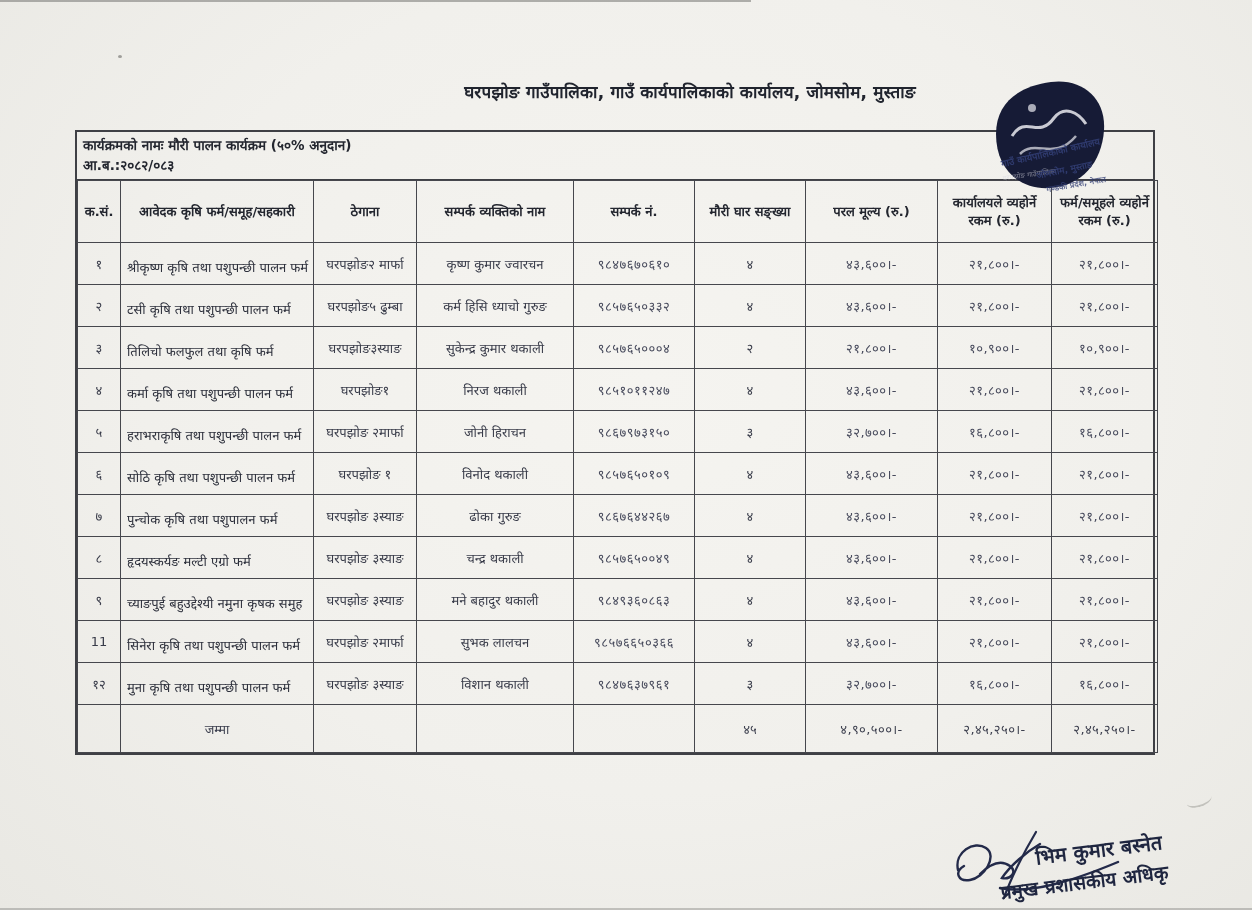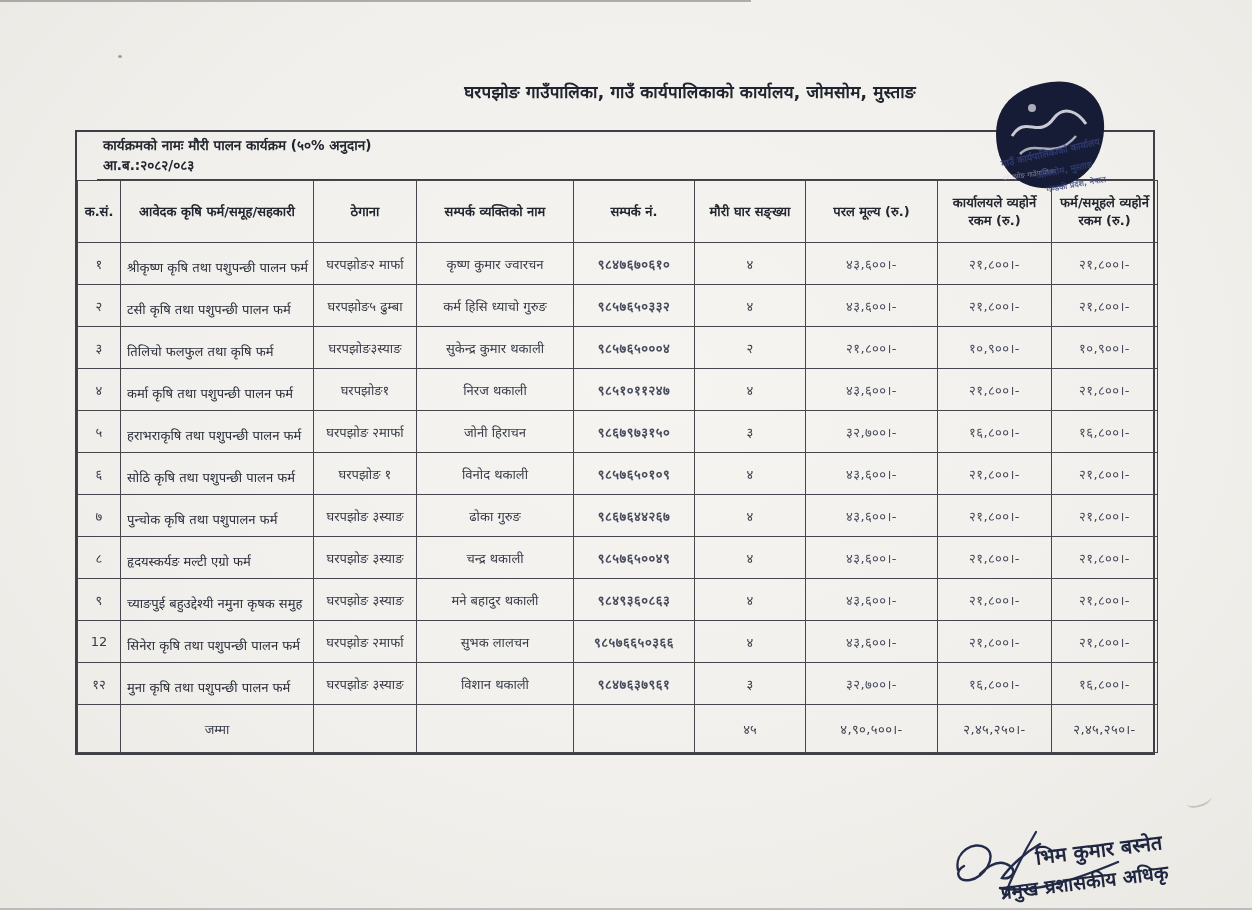--- a/index.html
+++ b/index.html
@@ -18,34 +18,34 @@
   .doc-title {
     position:absolute; top:80px; left:150px; width:1080px;
     text-align:center; font-size:17px; font-weight:bold; color:#20242e;
     letter-spacing:.2px;
   }
 
   .table-box {
     position:absolute; left:75px; top:130px; width:1080px;
     border:2px solid #3f4045; background:transparent;
   }
-  .info-box { border-bottom:1.5px solid #3f4045; padding:3px 4px 4px 6px;margin-left:20px; }
+  .info-box { border-bottom:1.5px solid #3f4045; padding:3px 4px 4px 6px; }
   .info-line { font-size:13.5px; font-weight:bold; color:#23262f; line-height:20px; }
 
   table { border-collapse:collapse; table-layout:fixed; width:100%; }
   col.c0{width:43px} col.c1{width:193px} col.c2{width:103px} col.c3{width:157px}
   col.c4{width:121px} col.c5{width:111px} col.c6{width:132px} col.c7{width:114px} col.c8{width:106px}
 
   th, td { border:1px solid #46474d; font-size:13px; text-align:center; vertical-align:middle; overflow:hidden; }
   thead tr { height:62px; }
   thead th { font-weight:bold; color:#23262f; padding:2px 3px; line-height:18px; }
   tbody tr { height:42px; }
   tbody td { color:#383b49; padding:1px 2px; }
   tbody td.c1 { text-align:left; padding:10px 4px 4px 6px; vertical-align:middle; color:#2c2f3b; }
-  tbody td.c4 { letter-spacing:.5px; color:#474a5c;font-weight:bold; }
+  tbody td.c4 { letter-spacing:.5px; color:#474a5c; }
   tbody td.c6, tbody td.c7, tbody td.c8 { color:#474a5c; letter-spacing:.4px; }
   tbody tr.total-row { height:48px; }
   tbody tr.total-row td { font-weight:normal; color:#3c3f4e;border-radius:18px; }
   tbody tr.total-row td.c1 { text-align:center; padding:4px; }
 
   
   .seal { position:absolute; left:988px; top:78px; width:126px; height:116px; pointer-events:none; }
   .seal svg { display:block; }
   .seal-arc-label {
     position:absolute; left:14px; top:88px; width:110px;
@@ -206,21 +206,21 @@
             <td class="c1">च्याङपुई बहुउद्देश्यी नमुना कृषक समुह</td>
             <td class="c2">घरपझोङ ३स्याङ</td>
             <td class="c3">मने बहादुर थकाली</td>
             <td class="c4">९८४९३६०८६३</td>
             <td class="c5">४</td>
             <td class="c6">४३,६००।-</td>
             <td class="c7">२१,८००।-</td>
             <td class="c8">२१,८००।-</td>
           </tr>
           <tr>
-            <td class="c0">12</td>
+            <td class="c0">11</td>
             <td class="c1">सिनेरा कृषि तथा पशुपन्छी पालन फर्म</td>
             <td class="c2">घरपझोङ २मार्फा</td>
             <td class="c3">सुभक लालचन</td>
             <td class="c4">९८५७६६५०३६६</td>
             <td class="c5">४</td>
             <td class="c6">४३,६००।-</td>
             <td class="c7">२१,८००।-</td>
             <td class="c8">२१,८००।-</td>
           </tr>
           <tr>

